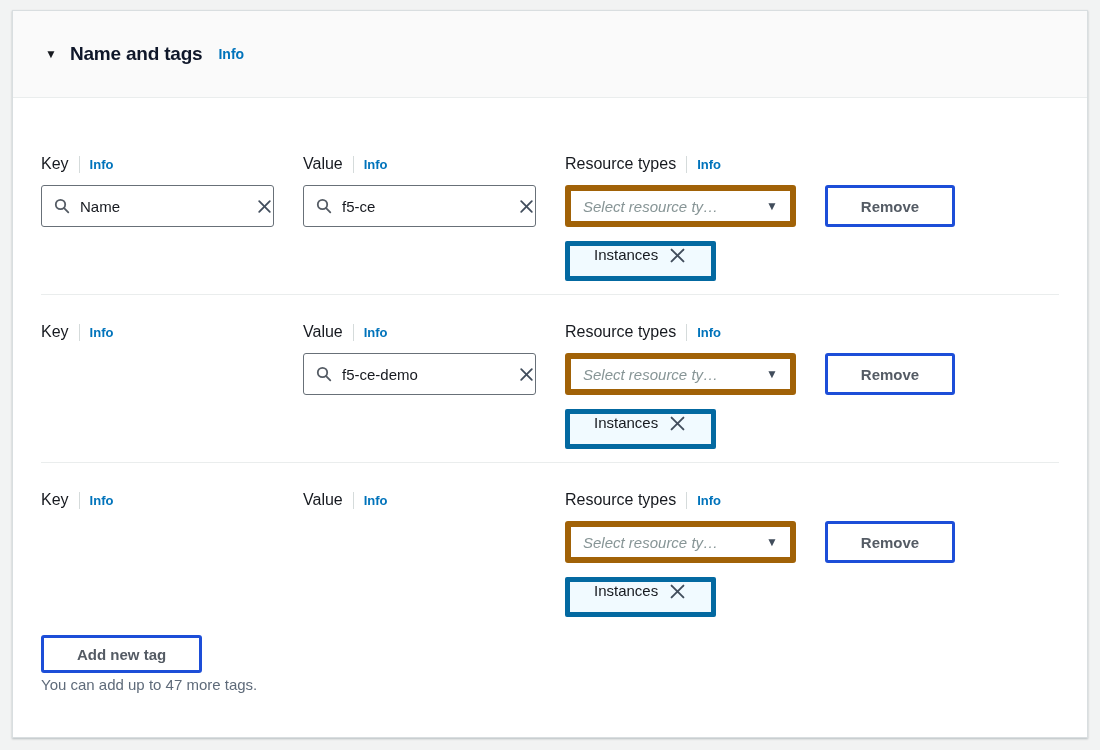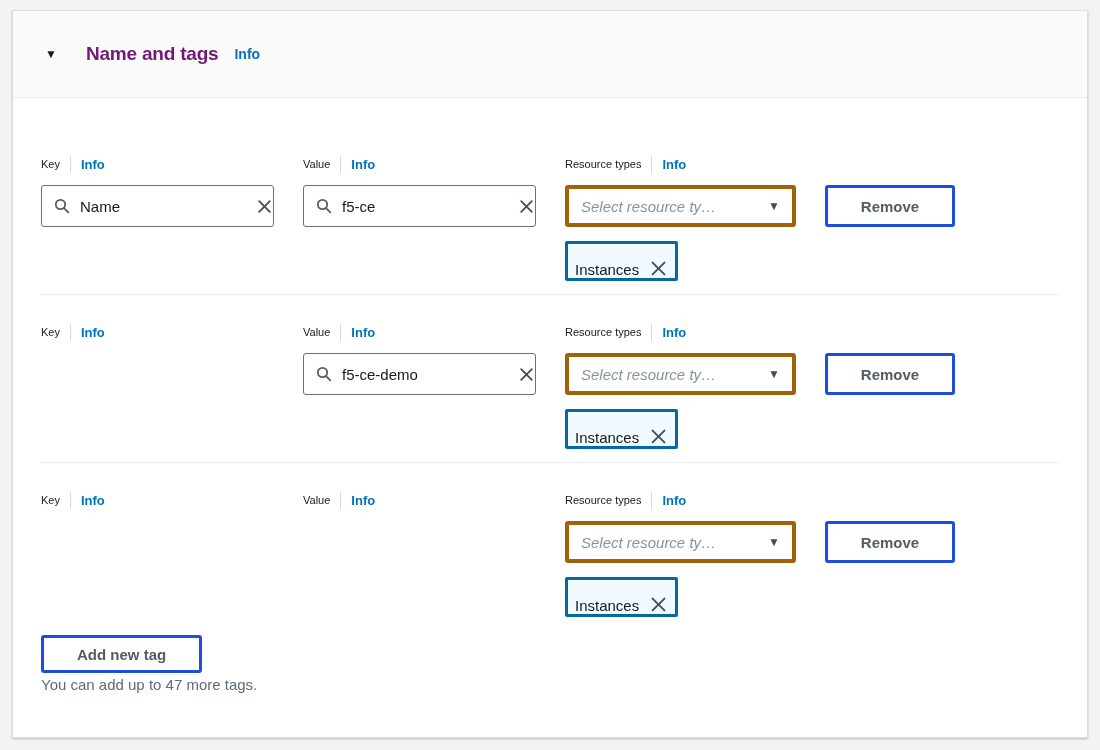--- a/index.html
+++ b/index.html
@@ -30,22 +30,21 @@
   .collapse-caret {
     font-size: 12px;
     color: #16191f;
     margin-right: 13px;
     line-height: 1;
   }
   .card-title {
     font-size: 19px;
     font-weight: 700;
     letter-spacing: -0.2px;
-    color: #701a75;
-    margin-left: 16px;
+    color: #0f172a;
   }
   .header-info { margin-left: 16px; }
   .info-link {
     color: #0073bb;
     font-weight: 700;
     font-size: 14px;
     text-decoration: none;
     cursor: pointer;
   }
   .info-link.small { font-size: 13px; }
@@ -63,21 +62,21 @@
     margin: 13px 0 28px 0;
   }
 
   .label-row {
     display: flex;
     align-items: center;
     gap: 10px;
     margin-bottom: 12px;
     height: 18px;
   }
-  .field-label { font-size: 11px; color: #16191f; }
+  .field-label { font-size: 16px; color: #16191f; }
   .label-divider {
     width: 1px; height: 17px;
     background: #d5dbdb;
   }
 
   .text-input {
     position: relative;
     display: flex;
     align-items: center;
     height: 42px;
@@ -104,21 +103,21 @@
     display: flex;
     align-items: center;
     cursor: pointer;
   }
 
   .select-control {
     display: flex;
     align-items: center;
     justify-content: space-between;
     height: 42px;
-    border: 4px solid #a16207;
+    border: 6px solid #a16207;
     border-radius: 3px;
     background: #ffffff;
     padding: 0 12px;
     cursor: pointer;
   }
   .select-placeholder {
     font-size: 15px;
     font-style: italic;
     color: #879596;
     white-space: nowrap;
@@ -126,26 +125,26 @@
   }
   .select-caret {
     font-size: 12px;
     color: #414d5c;
     margin-left: 8px;
   }
 
   .token-row { margin-top: 14px; }
   .token {
     display: inline-flex;
-    align-items: flex-end;
+    align-items: flex-start;
     gap: 10px;
     height: 40px;
-    padding: 0 7px;
+    padding: 0 24px;
     background: #f1faff;
-    border: 3px solid #0369a1;
+    border: 5px solid #0369a1;
     border-radius: 2px;
   }
   .token-label { font-size: 15px; color: #16191f; }
 
   .btn {
     background: #ffffff;
     border: 3px solid #1d4ed8;
     border-radius: 3px;
     color: #545b64;
     font-family: "Liberation Sans", sans-serif;

